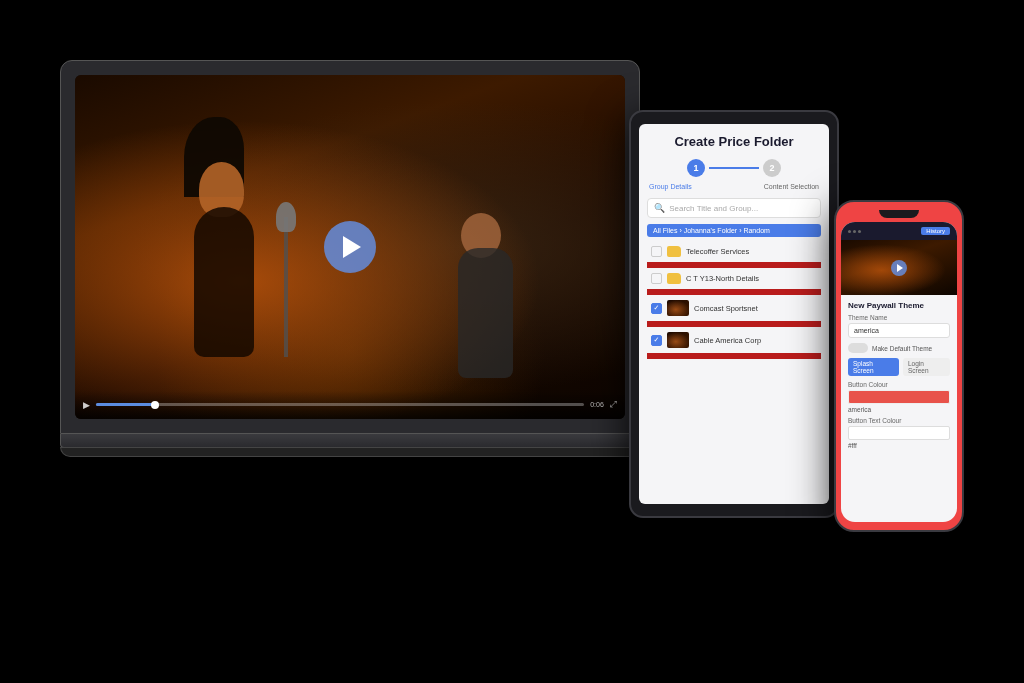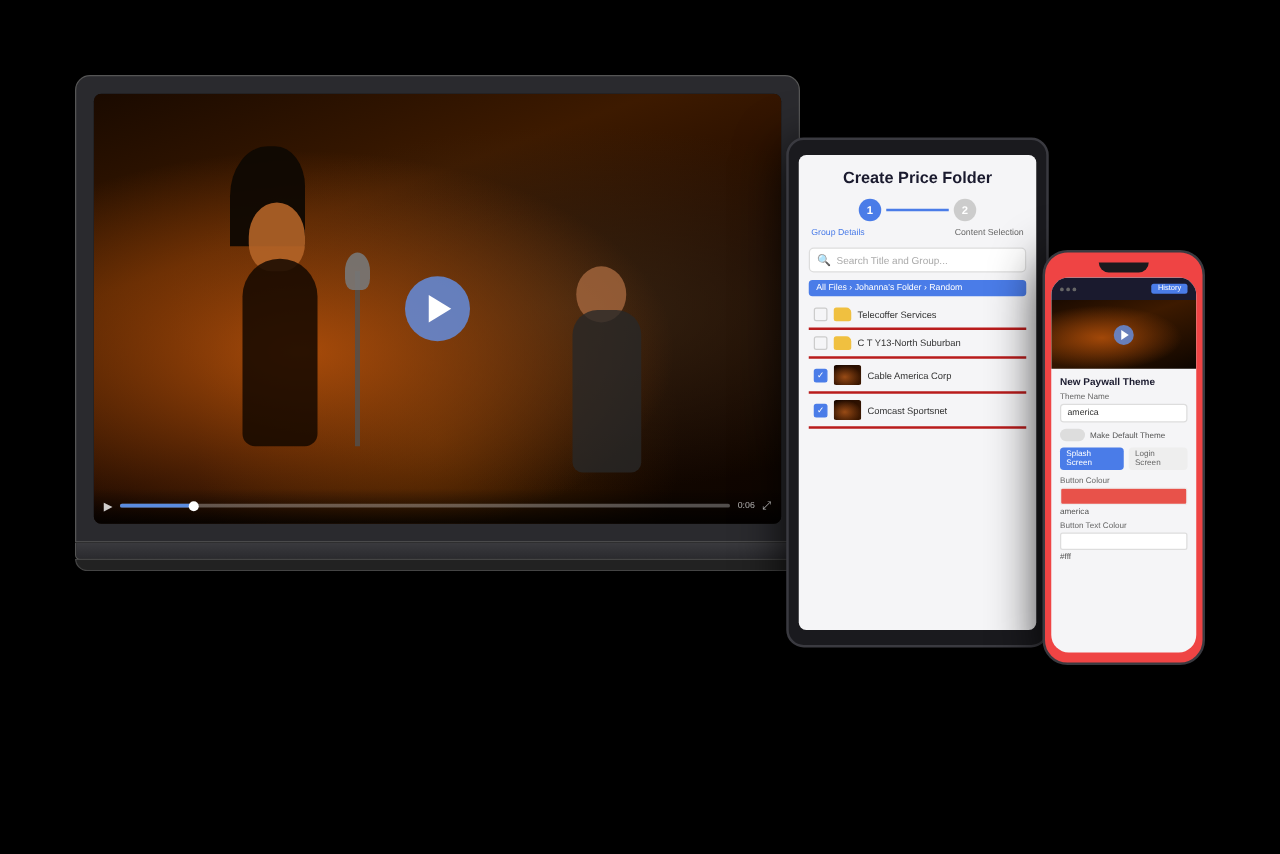--- a/index.html
+++ b/index.html
@@ -356,21 +356,21 @@
     .breadcrumb-text {
       font-size: 7px;
       color: #fff;
     }
 
     
     .file-item {
       display: flex;
       align-items: center;
       padding: 5px 4px;
-      border-bottom: 2px solid #b91c1c;
+      border-bottom: 6px solid #b91c1c;
       gap: 5px;
     }
 
     .file-checkbox {
       width: 11px;
       height: 11px;
       border: 1.5px solid #ccc;
       border-radius: 2px;
       flex-shrink: 0;
     }
@@ -671,39 +671,39 @@
 
           <div class="file-item">
             <div class="file-checkbox"></div>
             <div class="file-icon-folder"></div>
             <span class="file-name">Telecoffer Services</span>
           </div>
 
           <div class="file-item">
             <div class="file-checkbox"></div>
             <div class="file-icon-folder"></div>
-            <span class="file-name">C T Y13-North Suburban</span>
+            <span class="file-name">C T Y13-North Details</span>
+          </div>
+
+          <div class="file-item">
+            <div class="file-checkbox checked"></div>
+            <div class="file-thumb">
+              <div class="file-thumb-inner"></div>
+            </div>
+            <span class="file-name">Comcast Sportsnet</span>
           </div>
 
           <div class="file-item">
             <div class="file-checkbox checked"></div>
             <div class="file-thumb">
               <div class="file-thumb-inner"></div>
             </div>
             <span class="file-name">Cable America Corp</span>
           </div>
 
-          <div class="file-item">
-            <div class="file-checkbox checked"></div>
-            <div class="file-thumb">
-              <div class="file-thumb-inner"></div>
-            </div>
-            <span class="file-name">Comcast Sportsnet</span>
-          </div>
-
         </div>
       </div>
     </div>
   </div>
 
   <div class="phone">
     <div class="phone-notch"></div>
     <div class="phone-screen">
 
       <div class="phone-header">

